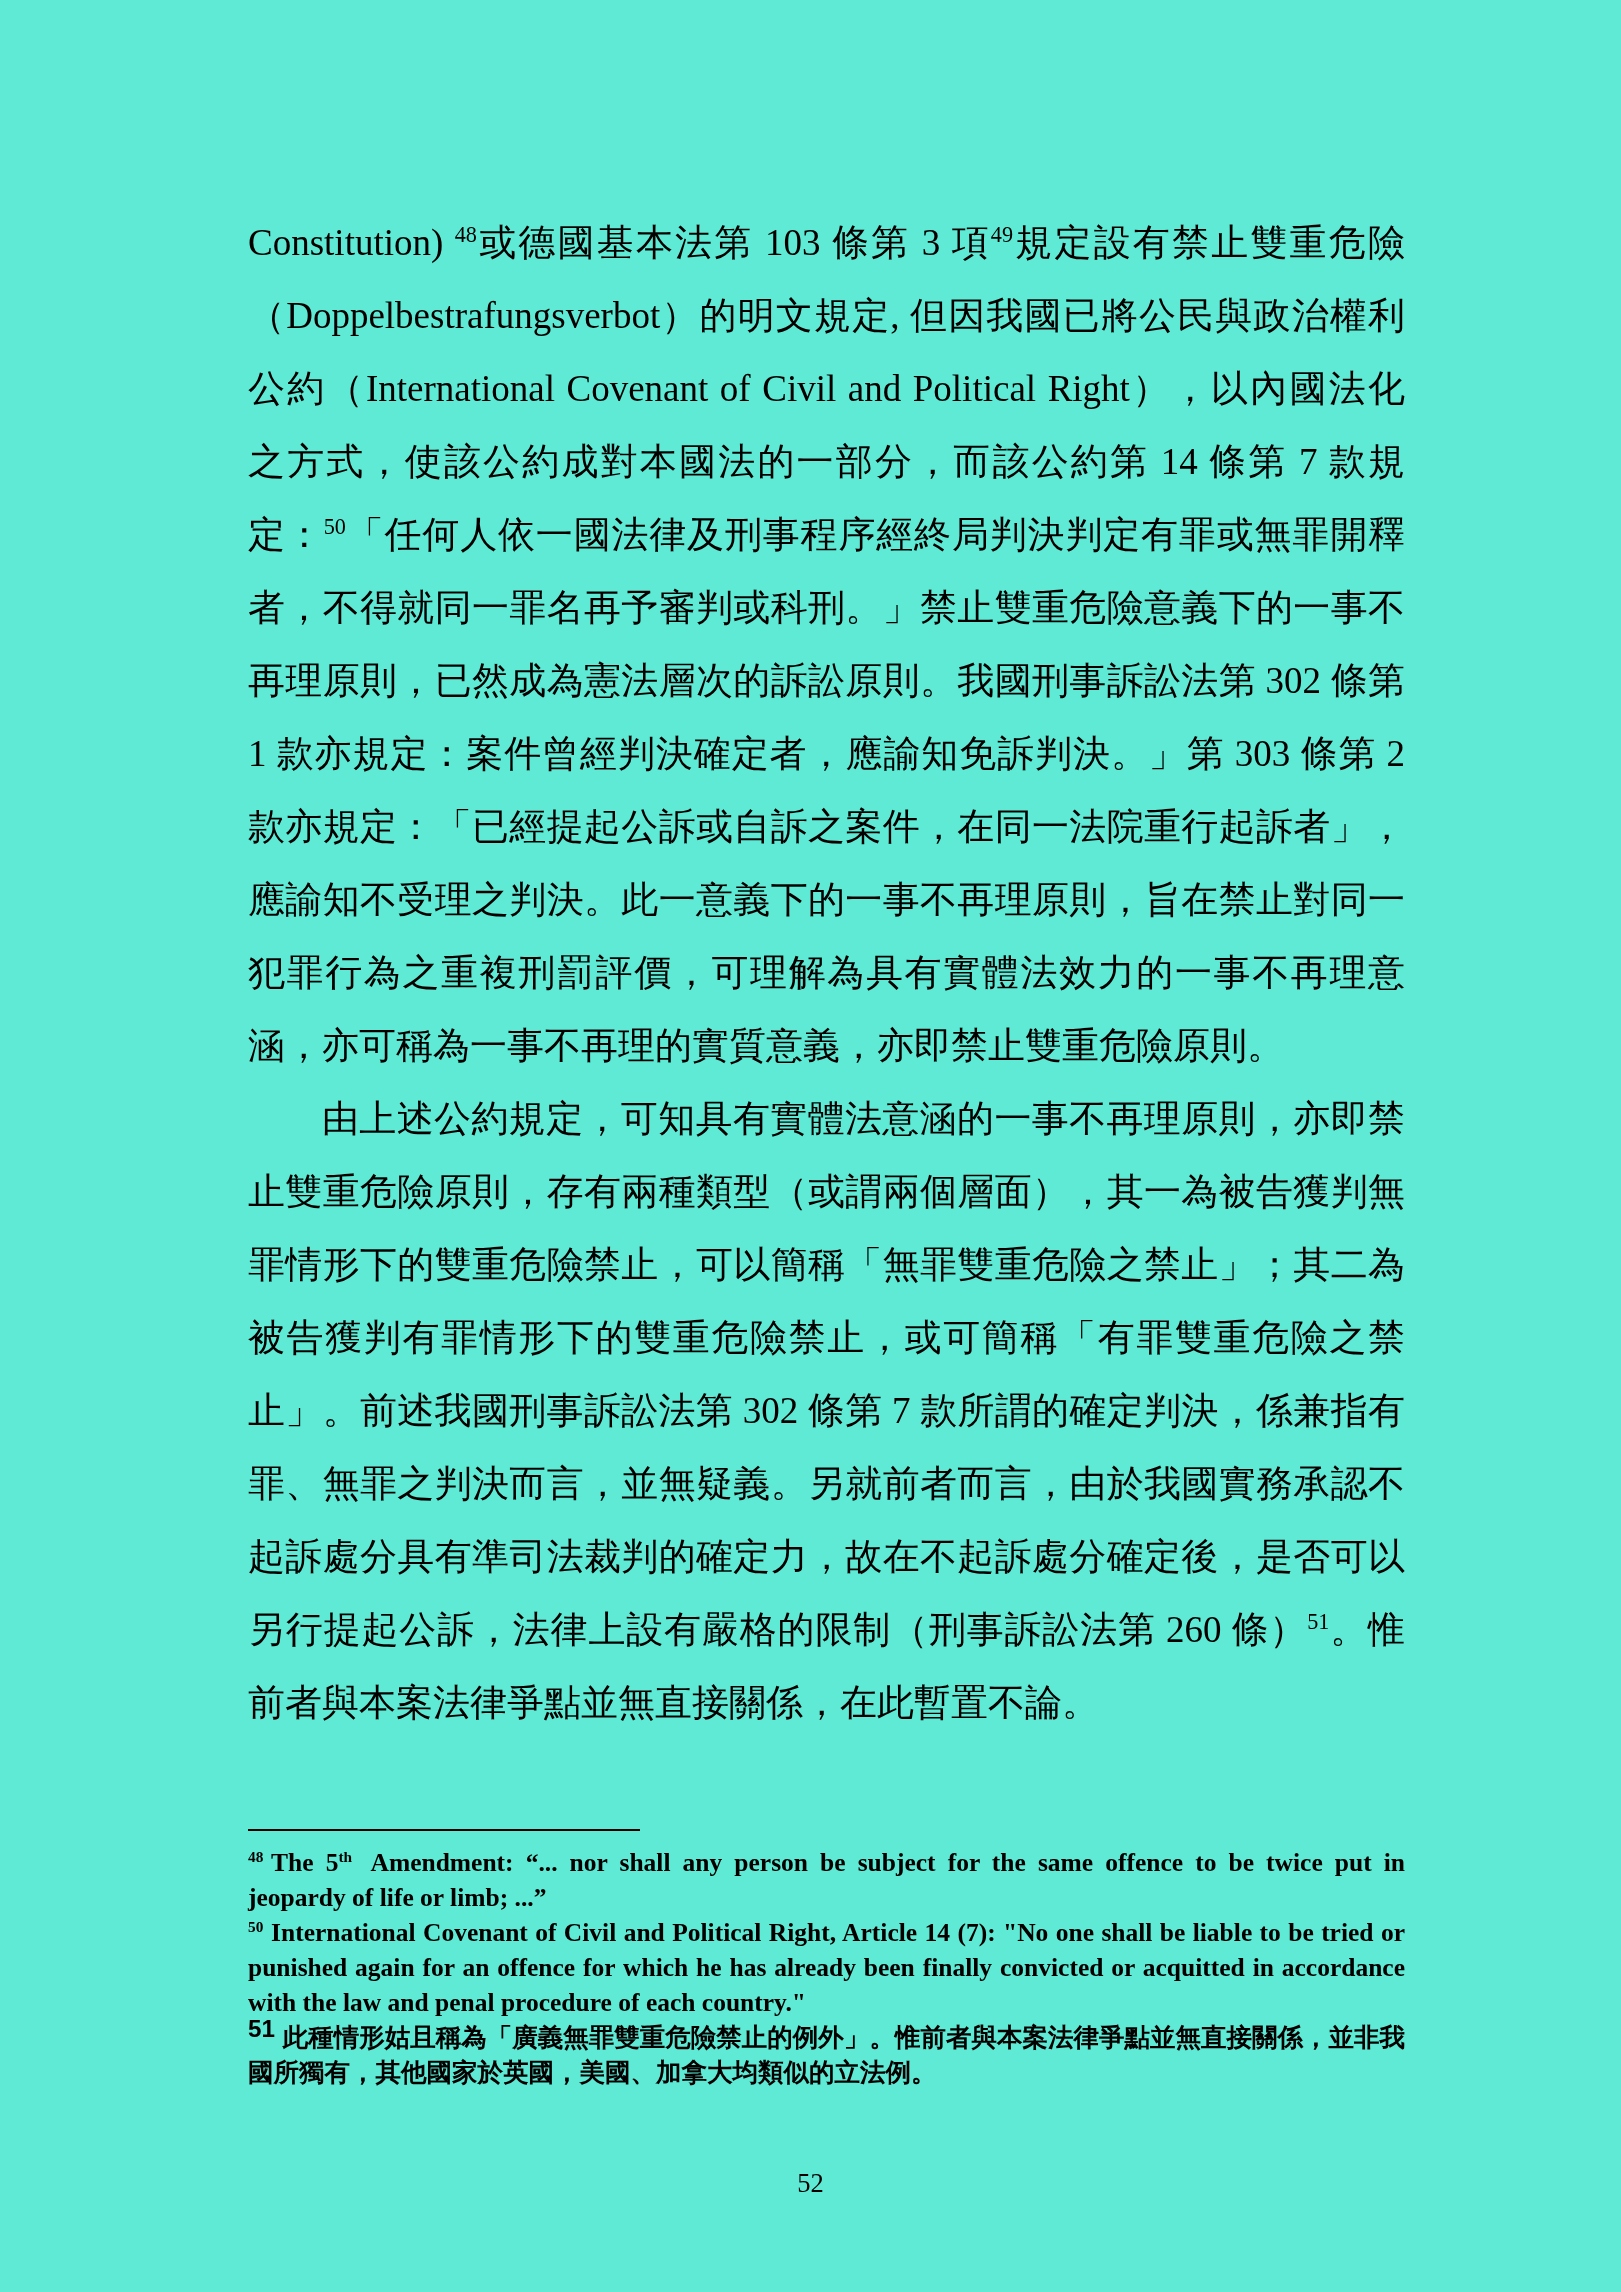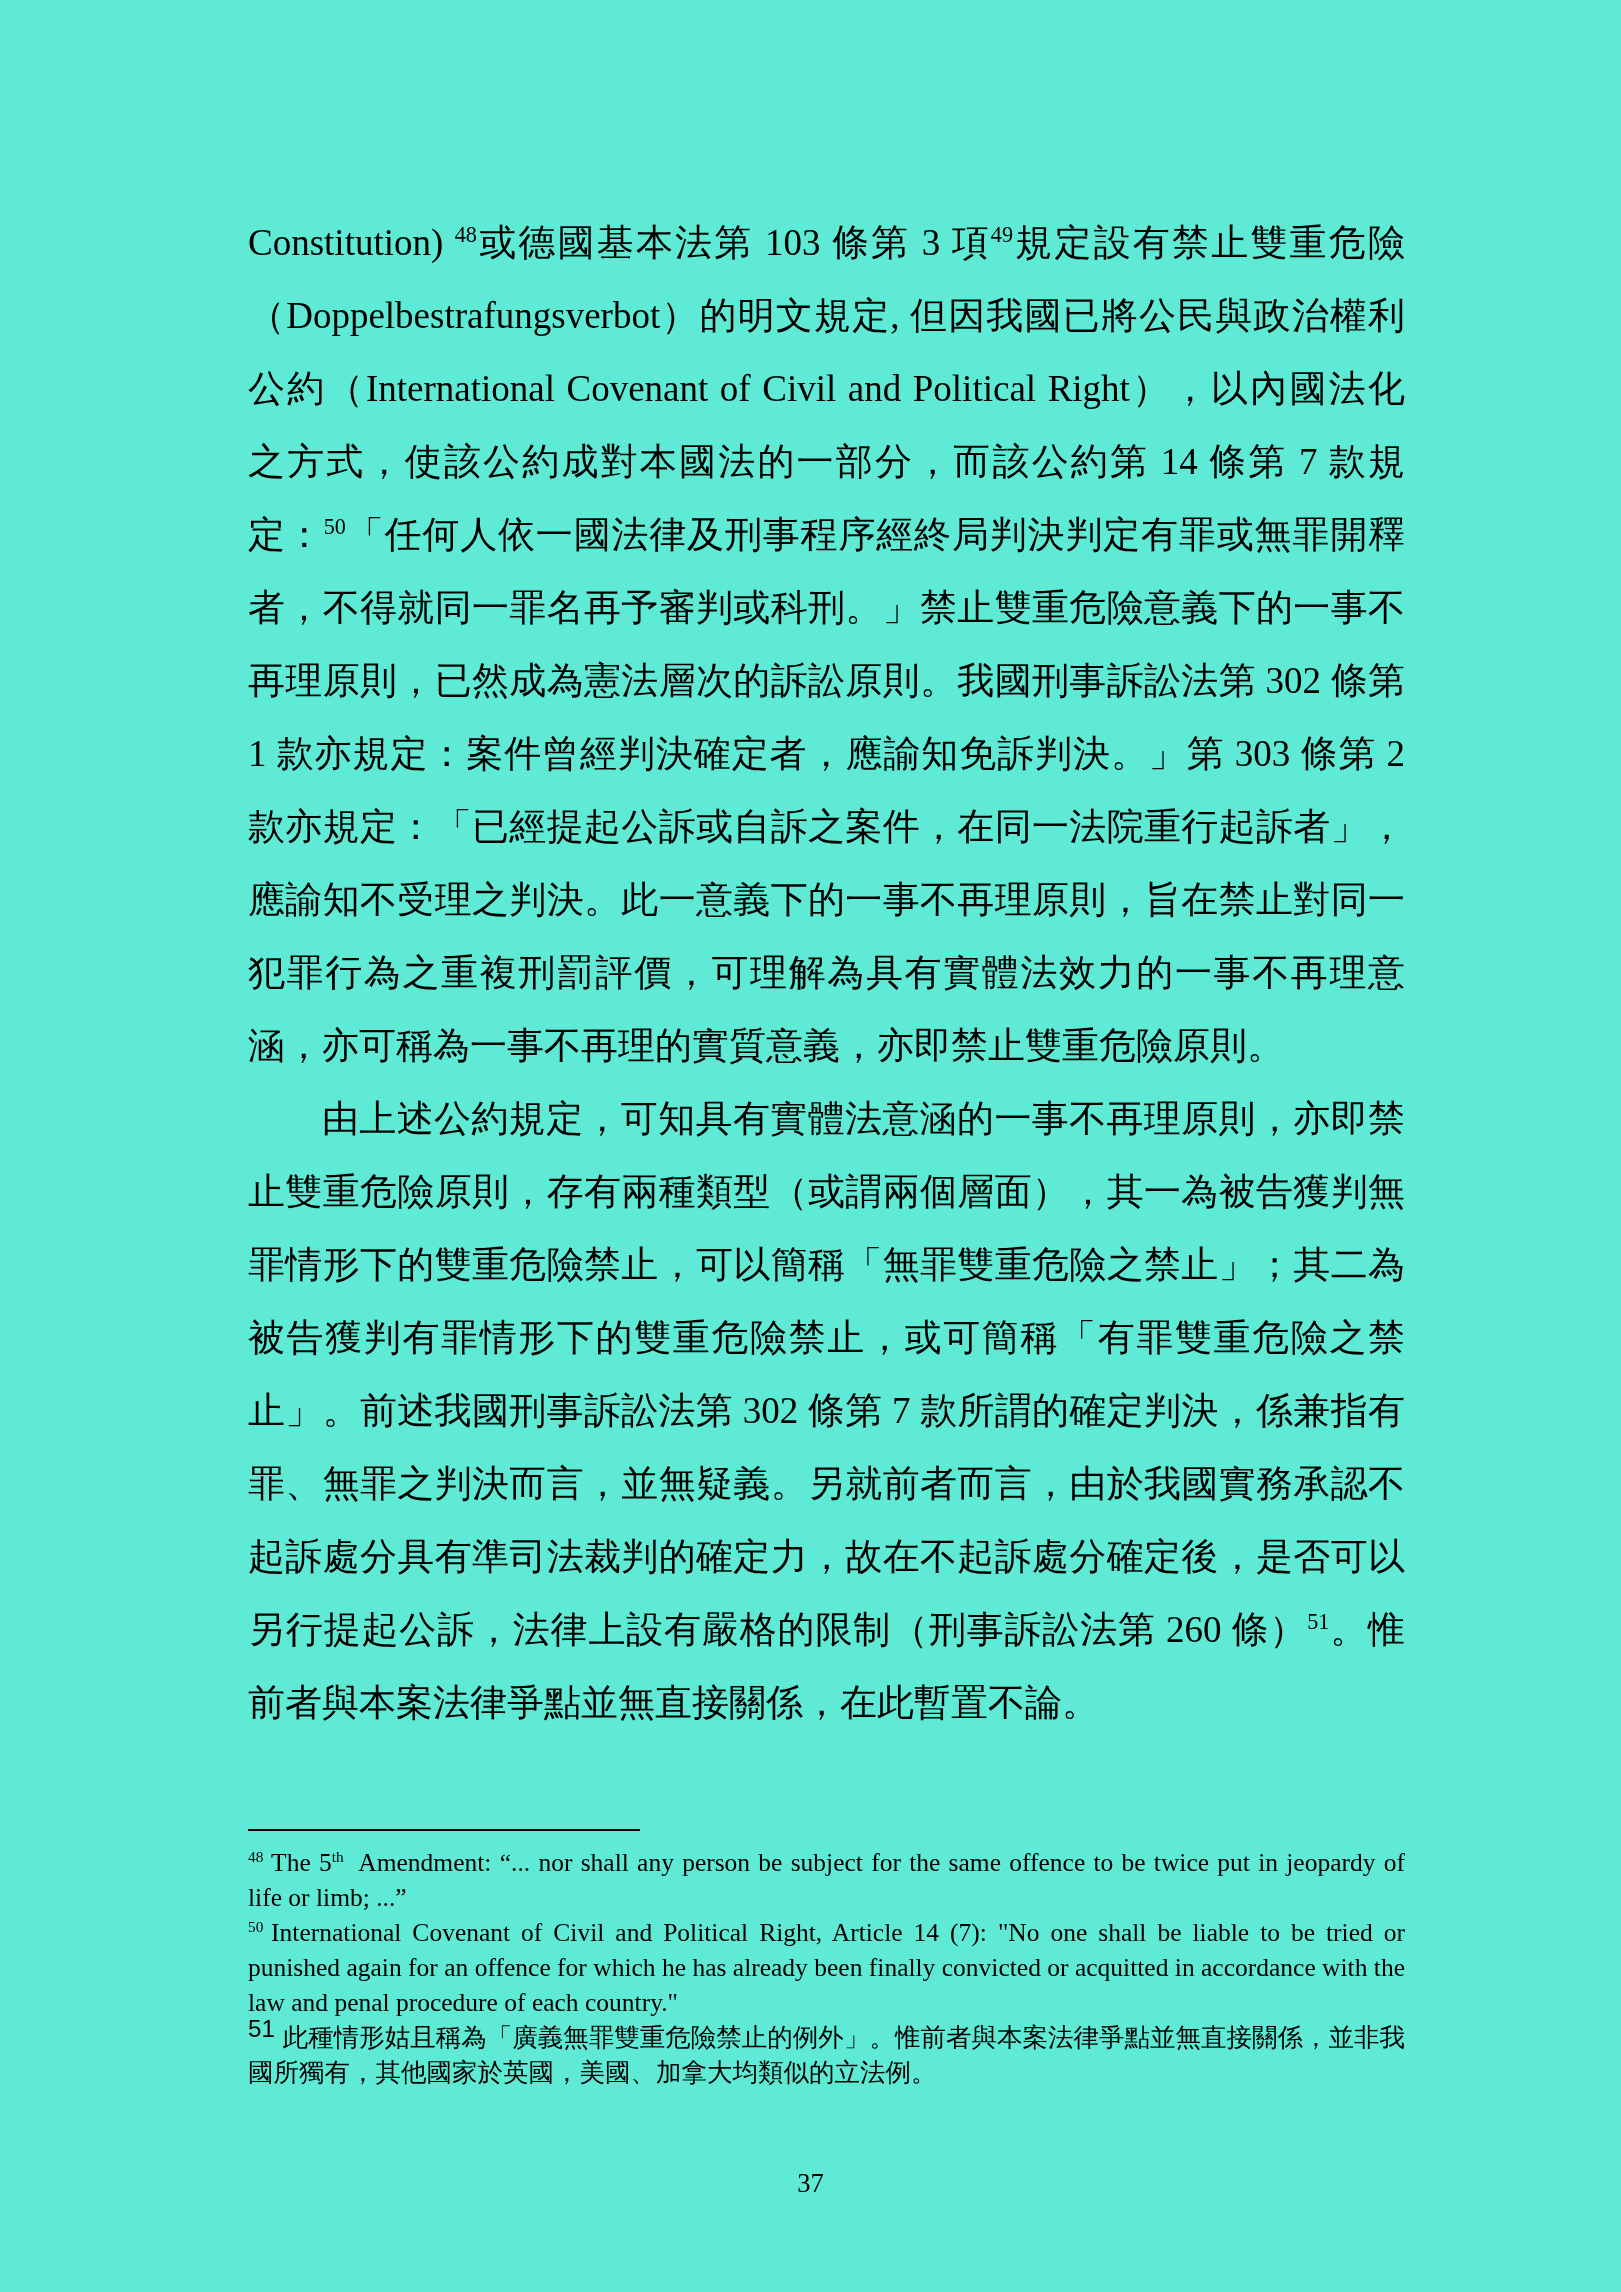--- a/index.html
+++ b/index.html
@@ -49,20 +49,21 @@
     position: absolute;
     left: 248px;
     top: 1845px;
     width: 1157px;
     font-size: 25.5px;
     line-height: 35px;
   }
   .footnote {
     margin: 0;
     text-align: justify;
+    font-weight: bold;
   }
   .footnote > sup { margin-right: 7.8px; }
   .f-sans {
     font-family: "Liberation Sans", "DejaVu Sans", sans-serif;
     font-size: 0.95em;
   }
   .pagenum {
     position: absolute;
     left: 0;
     top: 2168px;
@@ -78,15 +79,15 @@
   <div class="content">
       <p class="para"><span>Constitution) </span><sup>48</sup><span>或德國基本法第 103 條第 3 項</span><sup>49</sup><span>規定設有禁止雙重危險（Doppelbestrafungsverbot）的明文規定, 但因我國已將公民與政治權利公約（International Covenant of Civil and Political Right），以內國法化之方式，使該公約成對本國法的一部分，而該公約第 14 條第 7 款規定：</span><sup>50</sup><span>「任何人依一國法律及刑事程序經終局判決判定有罪或無罪開釋者，不得就同一罪名再予審判或科刑。」禁止雙重危險意義下的一事不再理原則，已然成為憲法層次的訴訟原則。我國刑事訴訟法第 302 條第 1 款亦規定：案件曾經判決確定者，應諭知免訴判決。」第 303 條第 2 款亦規定：「已經提起公訴或自訴之案件，在同一法院重行起訴者」，應諭知不受理之判決。此一意義下的一事不再理原則，旨在禁止對同一犯罪行為之重複刑罰評價，可理解為具有實體法效力的一事不再理意涵，亦可稱為一事不再理的實質意義，亦即禁止雙重危險原則。</span></p>
       <p class="para indent"><span>由上述公約規定，可知具有實體法意涵的一事不再理原則，亦即禁止雙重危險原則，存有兩種類型（或謂兩個層面），其一為被告獲判無罪情形下的雙重危險禁止，可以簡稱「無罪雙重危險之禁止」；其二為被告獲判有罪情形下的雙重危險禁止，或可簡稱「有罪雙重危險之禁止」。前述我國刑事訴訟法第 302 條第 7 款所謂的確定判決，係兼指有罪、無罪之判決而言，並無疑義。另就前者而言，由於我國實務承認不起訴處分具有準司法裁判的確定力，故在不起訴處分確定後，是否可以另行提起公訴，法律上設有嚴格的限制（刑事訴訟法第 260 條）</span><sup>51</sup><span>。惟前者與本案法律爭點並無直接關係，在此暫置不論。</span></p>
     </div>
   <div class="fnsep"></div>
   <div class="footnotes">
       <div class="footnote"><sup>48</sup><span>The 5</span><sup>th</sup><span> Amendment: “... nor shall any person be subject for the same offence to be twice put in jeopardy of life or limb; ...”</span></div>
       <div class="footnote"><sup>50</sup><span>International Covenant of Civil and Political Right, Article 14 (7): "No one shall be liable to be tried or punished again for an offence for which he has already been finally convicted or acquitted in accordance with the law and penal procedure of each country."</span></div>
       <div class="footnote"><sup class="f-sans">51</sup><span>此種情形姑且稱為「廣義無罪雙重危險禁止的例外」。惟前者與本案法律爭點並無直接關係，並非我國所獨有，其他國家於英國，美國、加拿大均類似的立法例。</span></div>
     </div>
-  <div class="pagenum">37</div>
+  <div class="pagenum">52</div>
 </div>
 
 
 </body></html>

